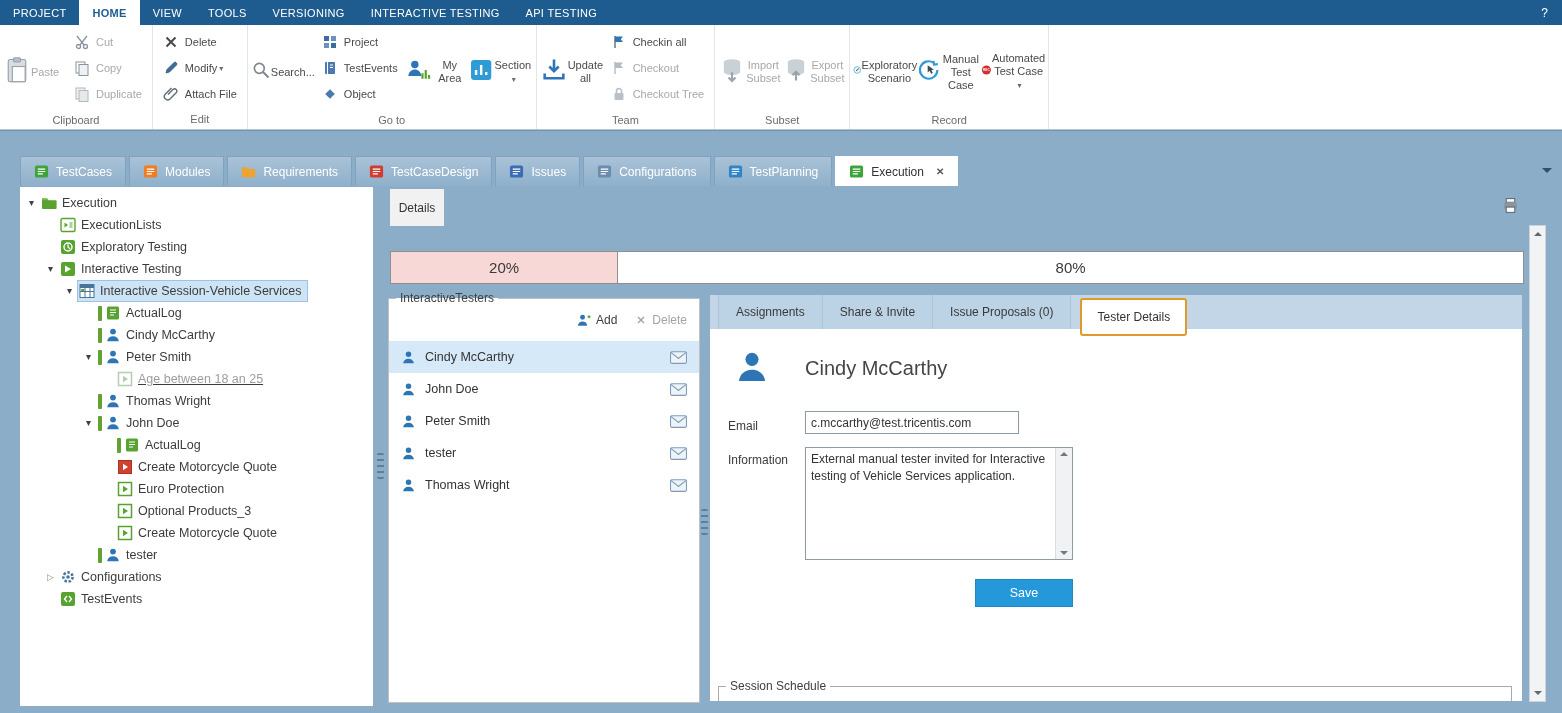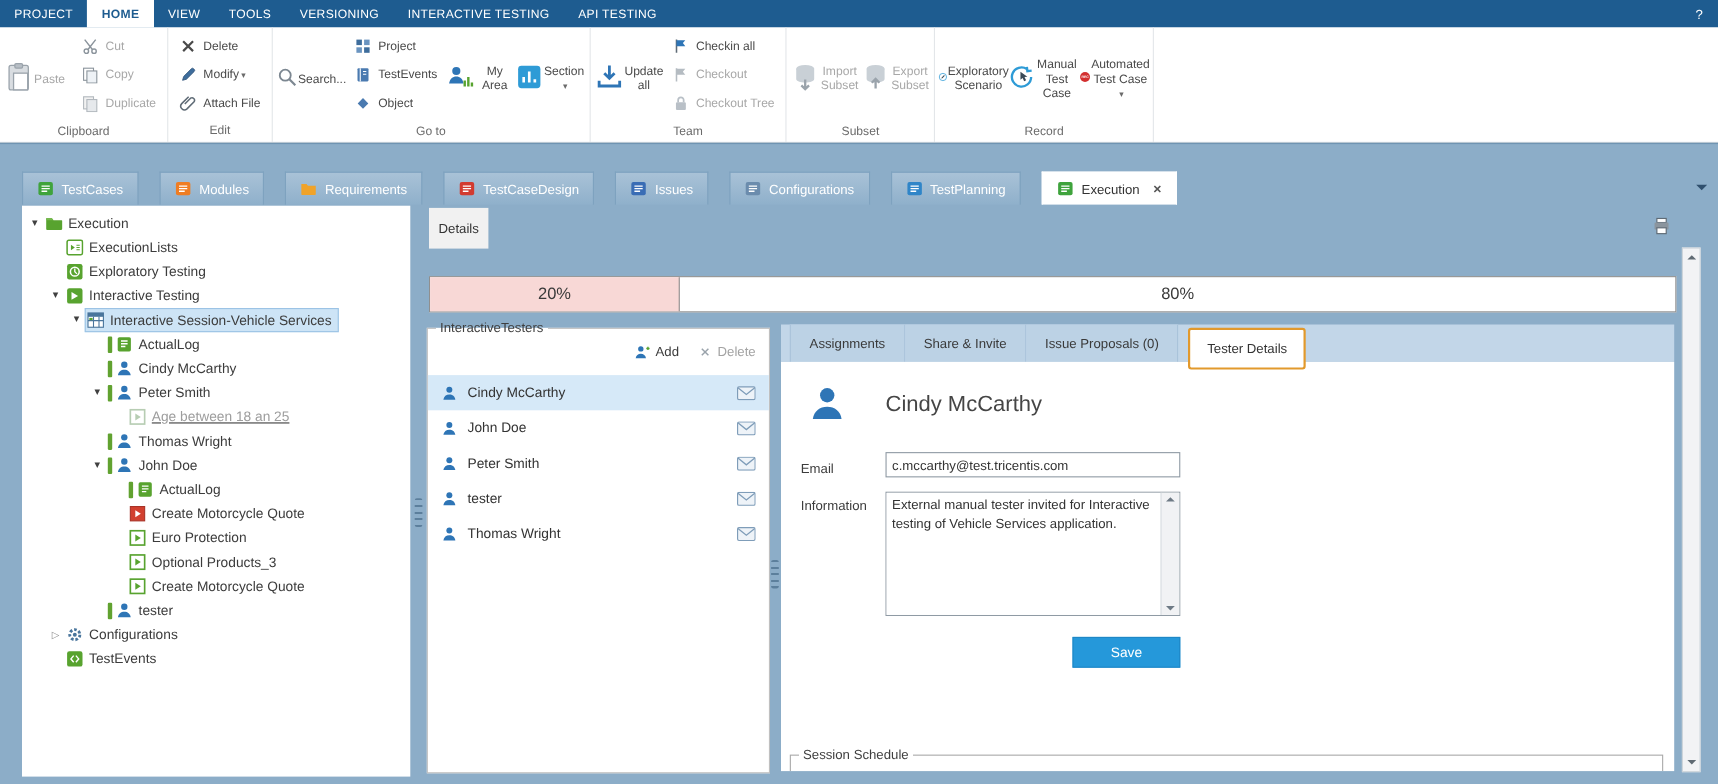--- a/index.html
+++ b/index.html
@@ -26,21 +26,21 @@
   .rstack{display:flex;flex-direction:column;padding-top:3px}
   .rbtn-sm{display:flex;align-items:center;height:26px;padding:0 7px;font-size:11px;color:#4a4a4a;border-radius:2px}
   .rbtn-sm .ric{width:16px;height:16px;margin-right:6px;flex:none}
   .rbtn-sm.disabled{color:#a8a8a8}
   .caret{font-size:8px;color:#6b6b6b;margin-left:2px}
 
   
   .band{position:absolute;top:130px;left:0;right:0;bottom:0;background:#8cadc8;border-top:1px solid #6f94b2}
 
   
-  .tabstrip{position:absolute;left:20px;top:25px;height:30px;display:flex;gap:19px}
+  .tabstrip{position:absolute;left:20px;top:25px;height:30px;display:flex;gap:3px}
   .ws-tab{display:flex;align-items:center;gap:7px;padding:0 13px;background:linear-gradient(#a9c2d7,#8fb0cb);border:1px solid #7ea2bf;border-bottom:none;color:#fff;font-size:12px}
   .ws-tab.active{background:#fff;color:#333;border-color:#fff}
   .ws-tab-icon{width:15px;height:15px}
   .ws-tab-close{margin-left:5px;color:#555;font-size:10px;font-weight:bold}
   .tab-overflow{position:absolute;right:10px;top:37px;width:0;height:0;border:5px solid transparent;border-top-color:#2f4f6d;border-bottom-width:0}
 
   
   .tree-panel{position:absolute;left:20px;top:56px;width:353px;height:514px;background:#fff;overflow:hidden;padding-top:5px}
   .tree-row{height:22px;display:flex;align-items:center;font-size:12.5px;white-space:nowrap}
   .tree-expander{width:15px;flex:none;text-align:center;font-size:10px;color:#404040;line-height:22px}
@@ -85,21 +85,21 @@
   .rp-tabs{position:absolute;top:0;left:0;right:0;height:34px;background:#c2d6e8;display:flex;align-items:stretch;padding-left:8px}
   .rp-tab{display:flex;align-items:center;padding:0 17px;font-size:12px;color:#3a3a3a;background:#bcd2e5;border-right:1px solid #a9c3da}
   .rp-tab:first-child{border-left:1px solid #a9c3da}
   .rp-tab.active{position:relative;top:3px;height:34px;background:#fff;border:2px solid #e2992c;border-radius:3px;margin-left:9px;padding:0 15px;color:#333;z-index:3}
   .rp-content{position:absolute;top:34px;left:0;right:0;bottom:0;background:#fff;overflow:hidden}
   .big-person{position:absolute;left:24px;top:20px;width:36px;height:36px}
   .rp-heading{position:absolute;left:95px;top:28px;font-size:20px;color:#454545}
   .lbl{position:absolute;left:18px;font-size:12px;color:#3c3c3c}
   .lbl-email{top:90px}
   .lbl-info{top:124px}
-  .email-input{position:absolute;left:95px;top:82px;width:268px;height:23px;box-sizing:border-box;border:1px solid #8f9aa4;padding:0 5px;font-family:"Liberation Sans",sans-serif;font-size:12px;color:#333;background:#fff;outline:none}
+  .email-input{position:absolute;left:95px;top:82px;width:214px;height:23px;box-sizing:border-box;border:1px solid #8f9aa4;padding:0 5px;font-family:"Liberation Sans",sans-serif;font-size:12px;color:#333;background:#fff;outline:none}
   .ta-wrap{position:absolute;left:95px;top:118px;width:268px;height:113px;box-sizing:border-box;border:1px solid #8f9aa4;background:#fff}
   .info-ta{position:absolute;top:0;left:0;width:100%;height:100%;box-sizing:border-box;border:none;resize:none;padding:3px 20px 3px 5px;font-family:"Liberation Sans",sans-serif;font-size:12px;line-height:1.4;color:#333;outline:none;overflow:hidden}
   .ta-sb{position:absolute;right:0;top:0;bottom:0;width:16px;background:#f1f2f4;border-left:1px solid #d8dde2}
   .sb-up,.sb-dn{position:absolute;left:50%;transform:translateX(-50%);width:0;height:0;border:4px solid transparent}
   .sb-up{top:4px;border-bottom-color:#6e7a85;border-top-width:0}
   .sb-dn{bottom:4px;border-top-color:#6e7a85;border-bottom-width:0}
   .save-btn{position:absolute;left:265px;top:250px;width:98px;height:28px;background:#2598da;color:#fff;border:1px solid #1f87c6;font-family:"Liberation Sans",sans-serif;font-size:12.5px}
   .session-fieldset{position:absolute;left:8px;right:10px;top:350px;height:40px;border:1px solid #a9a9a9;background:#fff}
 
   

